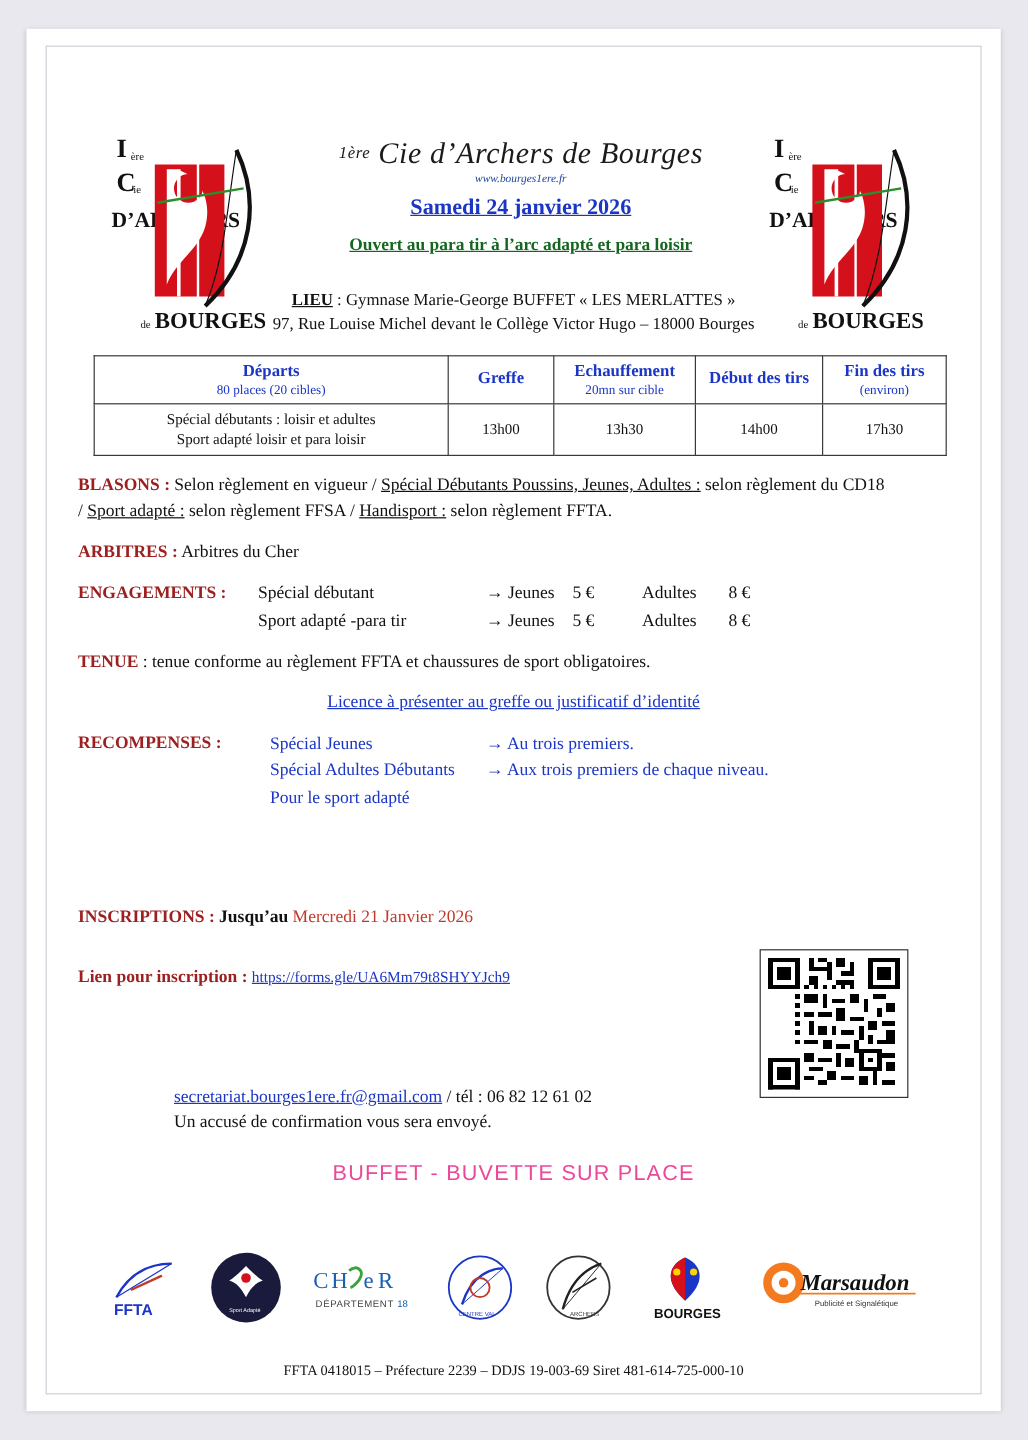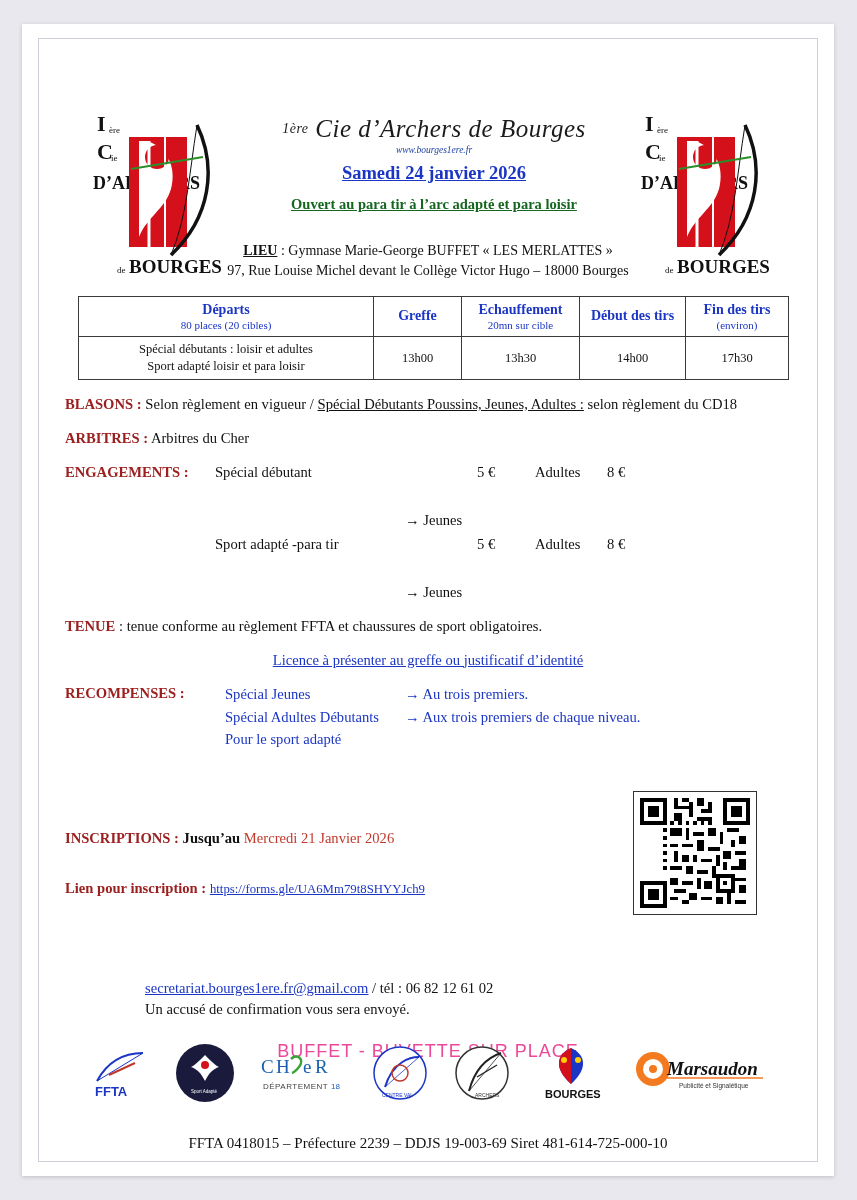--- a/index.html
+++ b/index.html
@@ -153,21 +153,21 @@
   }
   .u { text-decoration: underline; }
   .sec { margin-top: 12px; }
 
   .eng-row {
     display: flex;
     margin-top: 2px;
   }
   .eng-lbl { width: 150px; }
   .eng-c1 { width: 190px; }
-  .eng-c2 { width: 72px; margin-top: 48px; }
+  .eng-c2 { width: 72px; }
   .eng-c3 { width: 58px; }
   .eng-c4 { width: 72px; }
   .licence {
     margin-top: 12px;
     text-align: center;
     font-size: 14.6px;
     color: #1b35c4;
     text-decoration: underline;
   }
 
@@ -229,21 +229,21 @@
     align-items: center;
     justify-content: space-between;
   }
   .sp { position: relative; }
 
   .footer {
     position: absolute;
     left: 0; right: 0;
     top: 1096px;
     text-align: center;
-    font-size: 15px;
+    font-size: 12px;
     color: #111;
   }
 </style>
 </head>
 <body>
 
 <div class="page">
  <div class="inner">
 
   <div class="header">
@@ -333,20 +333,21 @@
         </tr>
       </tbody>
     </table>
   </div>
 
   <div class="body">
 
     <div>
       <span class="lbl">BLASONS :</span>
       <span>Selon règlement en vigueur / </span><span class="u">Spécial Débutants Poussins, Jeunes, Adultes :</span><span> selon règlement du CD18</span>
+      <div><span>/ </span><span class="u">Sport adapté :</span><span> selon règlement   FFSA / </span><span class="u">Handisport :</span><span> selon règlement FFTA.</span></div>
     </div>
 
     <div class="sec">
       <span class="lbl">ARBITRES :</span><span> Arbitres du Cher</span>
     </div>
 
     <div class="sec">
       <div class="eng-row">
         <div class="eng-lbl lbl">ENGAGEMENTS :</div>
         <div class="eng-c1">Spécial débutant</div>

